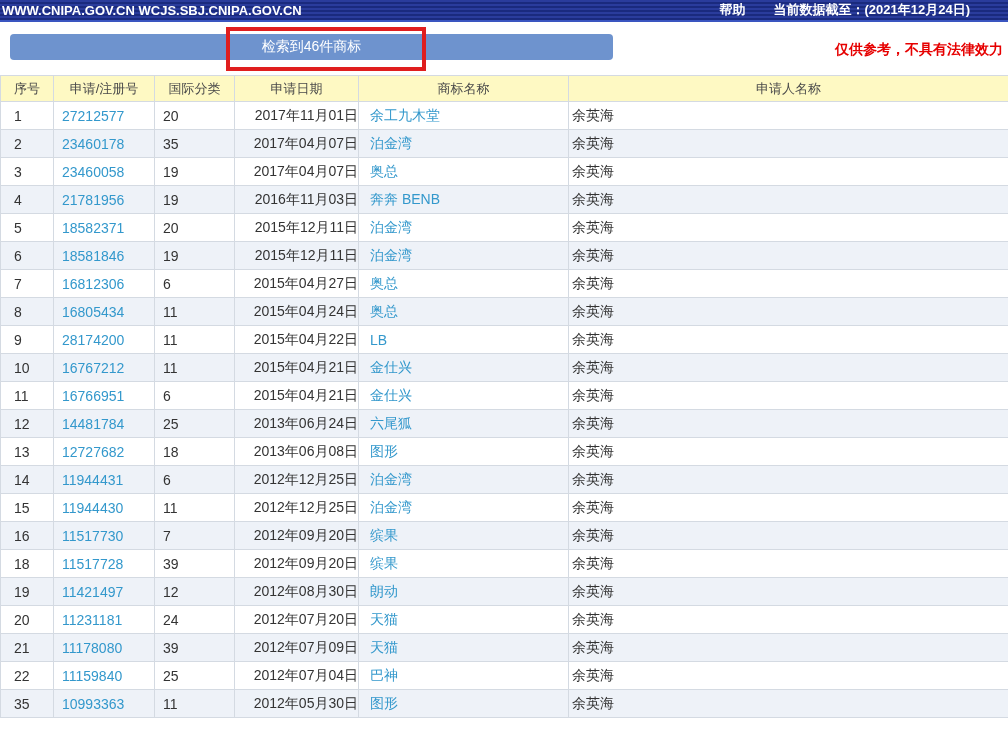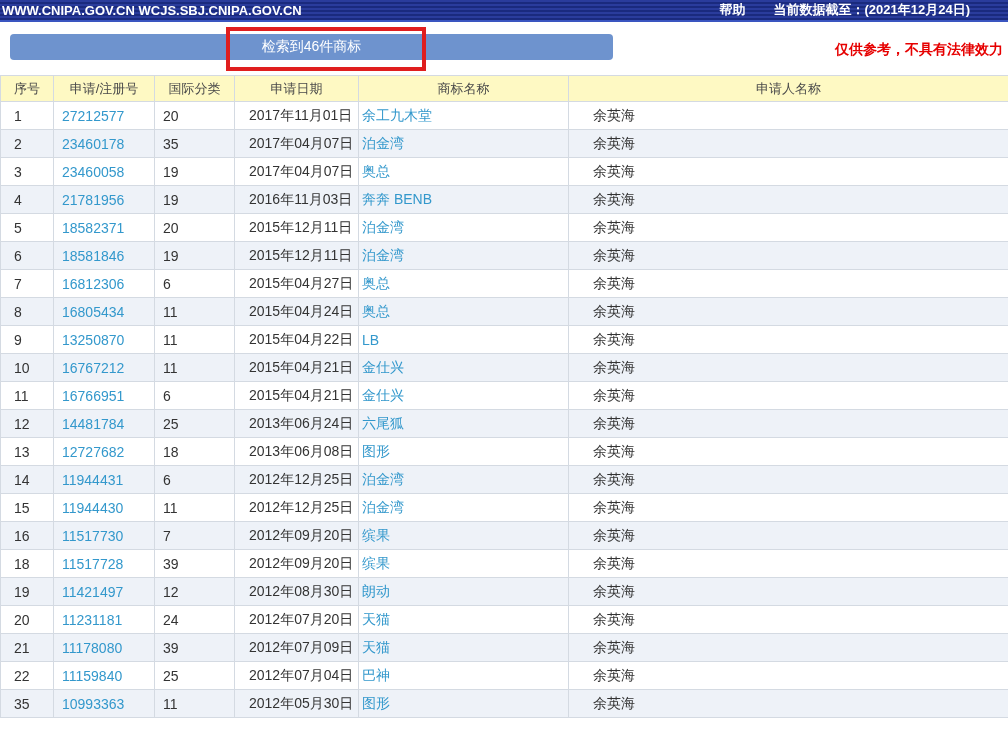--- a/index.html
+++ b/index.html
@@ -48,23 +48,23 @@
   }
   table.results th {
     height: 26px; background: #fef9c3; color: #4a4a4a;
     font-weight: normal; font-size: 13px; text-align: center;
   }
   table.results td { height: 28px; }
   tbody tr:nth-child(even) { background: #eef2f8; }
   td.c-index     { padding-left: 13px; }
   td.c-regno     { padding-left: 8px; margin-top: 28px; }
   td.c-class     { padding-left: 8px; }
-  td.c-date      { padding-left: 14px; }
-  td.c-name      { padding-left: 3px; }
-  td.c-applicant { padding-left: 24px; }
+  td.c-date      { padding-left: 14px; text-align: right; }
+  td.c-name      { padding-left: 11px; }
+  td.c-applicant { padding-left: 3px; }
   .link { color: #3398cc; cursor: pointer; text-decoration: none; }
 </style>
 </head>
 <body>
 
 <div class="topbar">
   <span>WWW.CNIPA.GOV.CN WCJS.SBJ.CNIPA.GOV.CN</span>
   <span class="topbar-right">
     <span style="cursor:pointer;">帮助</span>
     <span>当前数据截至：(2021年12月24日)</span>
@@ -166,21 +166,21 @@
     <td class="c-index">8</td>
     <td class="c-regno"><span class="link">16805434</span></td>
     <td class="c-class">11</td>
     <td class="c-date">2015年04月24日</td>
     <td class="c-name"><span class="link">奥总</span></td>
     <td class="c-applicant">余英海</td>
   </tr>
 
   <tr>
     <td class="c-index">9</td>
-    <td class="c-regno"><span class="link">13250870</span></td>
+    <td class="c-regno"><span class="link">28174200</span></td>
     <td class="c-class">11</td>
     <td class="c-date">2015年04月22日</td>
     <td class="c-name"><span class="link">LB</span></td>
     <td class="c-applicant">余英海</td>
   </tr>
 
   <tr>
     <td class="c-index">10</td>
     <td class="c-regno"><span class="link">16767212</span></td>
     <td class="c-class">11</td>

